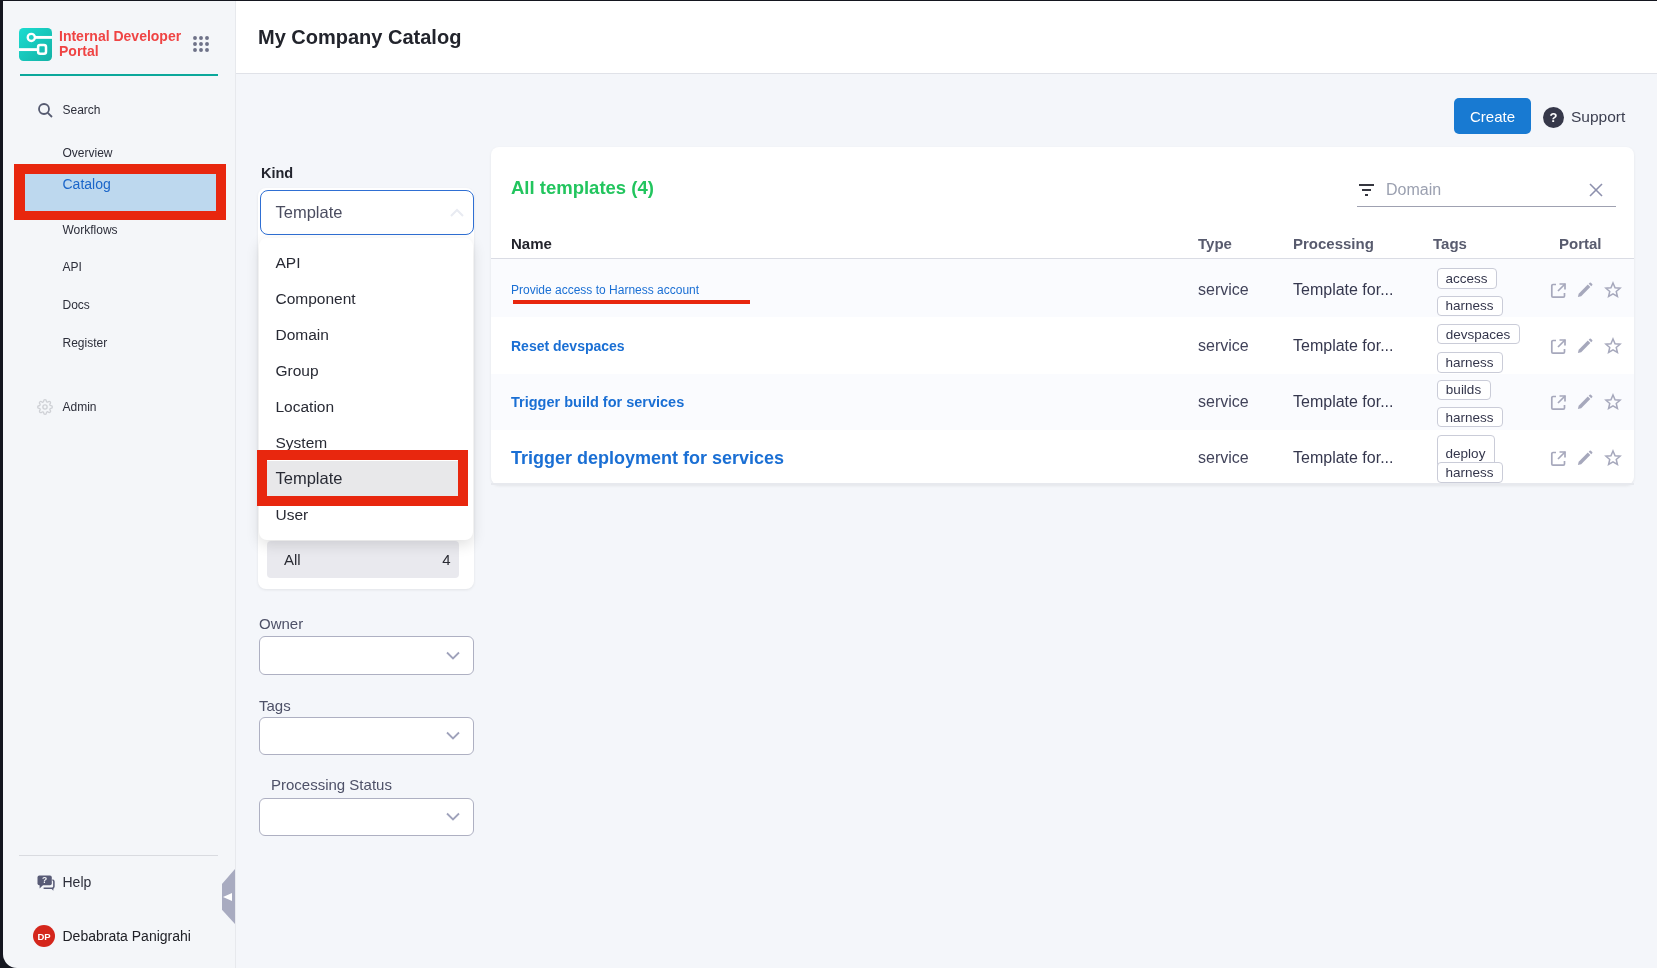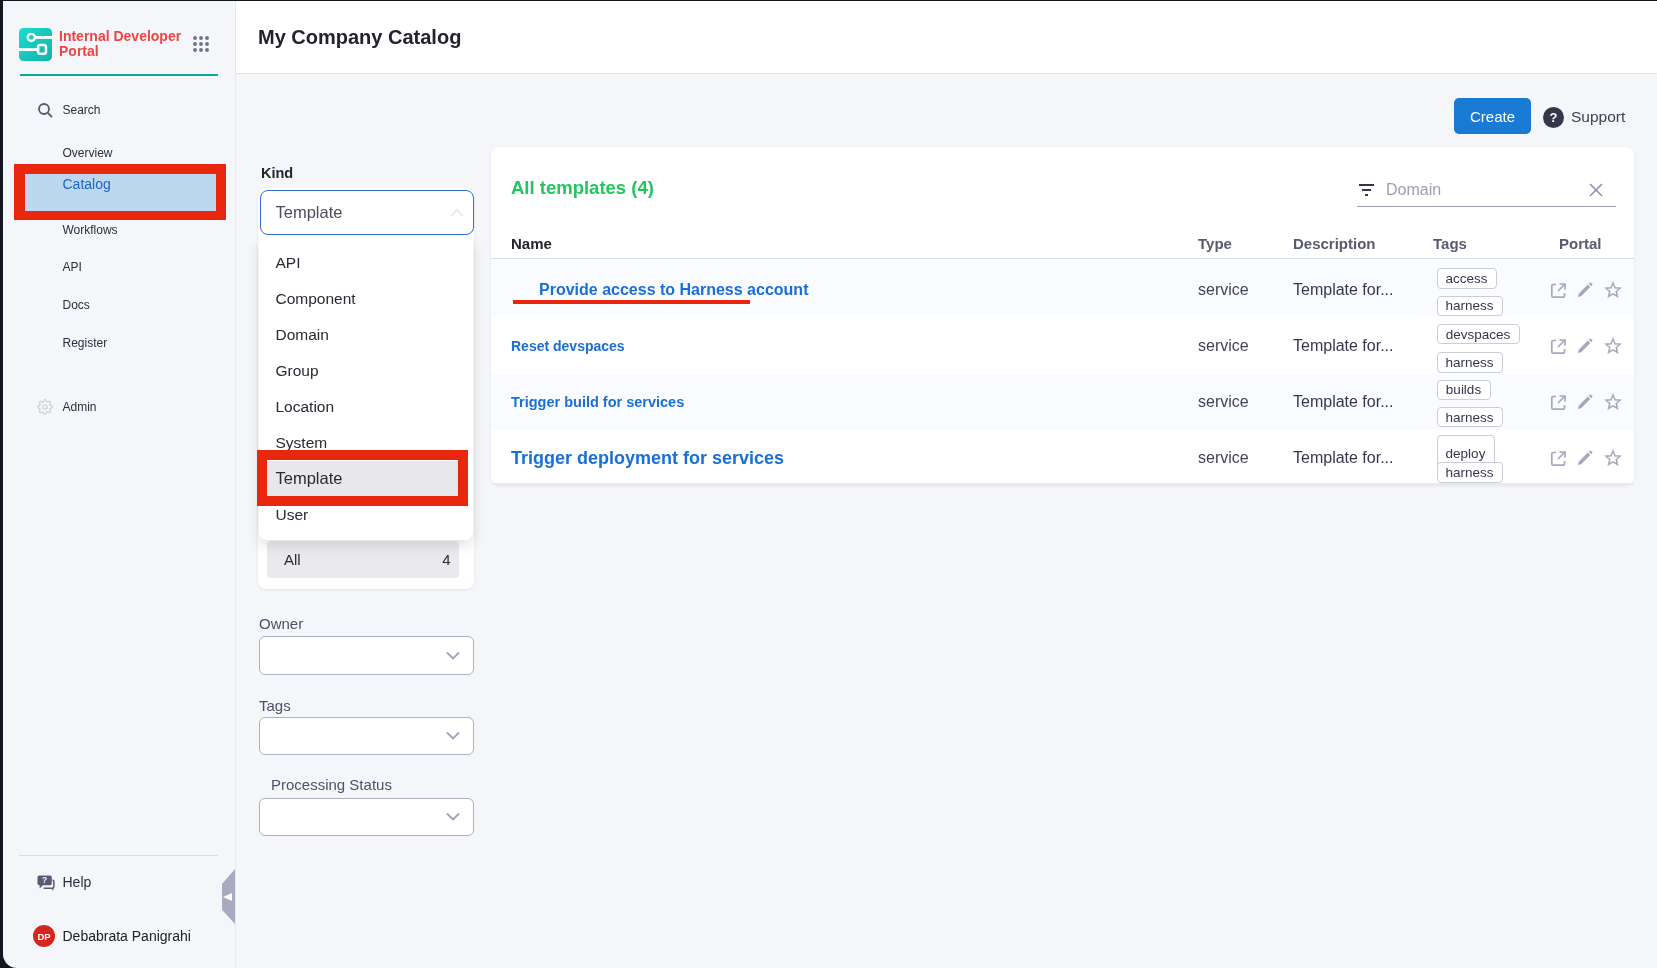--- a/index.html
+++ b/index.html
@@ -143,26 +143,26 @@
 </svg>
 <div class="abs vc" style="left:1386px; top:178px; height:24px; font-size:16px; color:#9ba0b0;">Domain</div>
 <svg class="icon" style="left:1588px; top:182px;" width="16" height="16" viewBox="0 0 16 16" stroke="#8d90ad" stroke-width="1.6">
   <line x1="2" y1="2" x2="14" y2="14"></line>
     <line x1="14" y1="2" x2="2" y2="14"></line>
 </svg>
 <div class="abs" style="left:1357px; top:205.5px; width:259px; height:1px; background:#9fa1b1;"></div>
 
 <div class="abs vc" style="left:511px; top:231px; height:25px; font-size:15px; font-weight:700; color:#23242c;">Name</div>
 <div class="abs vc" style="left:1198px; top:231px; height:25px; font-size:15px; font-weight:600; color:#585b6e;">Type</div>
-<div class="abs vc" style="left:1293px; top:231px; height:25px; font-size:15px; font-weight:600; color:#585b6e;">Description</div>
+<div class="abs vc" style="left:1293px; top:231px; height:25px; font-size:15px; font-weight:600; color:#585b6e;">Processing</div>
 <div class="abs vc" style="left:1433px; top:231px; height:25px; font-size:15px; font-weight:600; color:#585b6e;">Tags</div>
 <div class="abs vc" style="left:1559px; top:231px; height:25px; font-size:15px; font-weight:600; color:#585b6e;">Portal</div>
 <div class="abs" style="left:491px; top:257.5px; width:1143px; height:1.5px; background:#dadce4;"></div>
 
-<div class="abs vc" style="left:511px; top:278px; height:24px; font-size:16px; font-weight:700; color:#1a6fd4;margin-left:28px;">Provide access to Harness account</div>
+<div class="abs vc" style="left:511px; top:278px; height:24px; font-size:12px; font-weight:400; color:#1a6fd4;">Provide access to Harness account</div>
 <div class="abs" style="left:513px; top:300px; width:237px; height:3.5px; background:#e8270e;"></div>
 <div class="abs vc" style="left:511px; top:334px; height:24px; font-size:14px; font-weight:700; color:#1a6fd4;">Reset devspaces</div>
 <div class="abs vc" style="left:511px; top:390px; height:24px; font-size:14.5px; font-weight:700; color:#1a6fd4;">Trigger build for services</div>
 <div class="abs vc" style="left:511px; top:446px; height:24px; font-size:18px; font-weight:700; color:#1a6fd4;">Trigger deployment for services</div>
 
 <div class="abs vc" style="left:1198px; top:278px; height:24px; font-size:16px; color:#41435a;">service</div>
 <div class="abs vc" style="left:1198px; top:334px; height:24px; font-size:16px; color:#41435a;">service</div>
 <div class="abs vc" style="left:1198px; top:390px; height:24px; font-size:16px; color:#41435a;">service</div>
 <div class="abs vc" style="left:1198px; top:446px; height:24px; font-size:16px; color:#41435a;">service</div>
 

